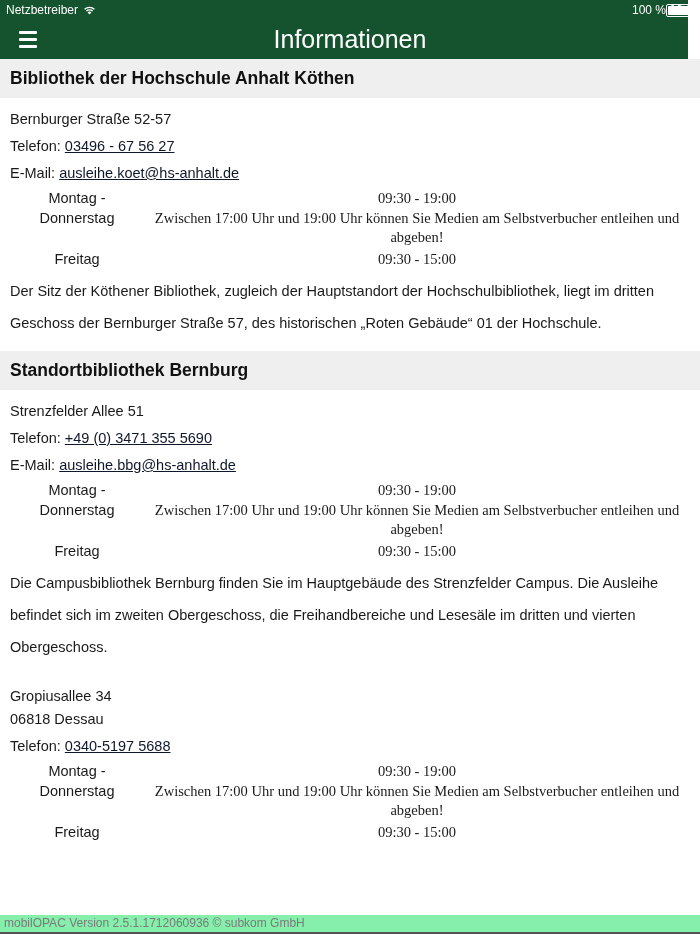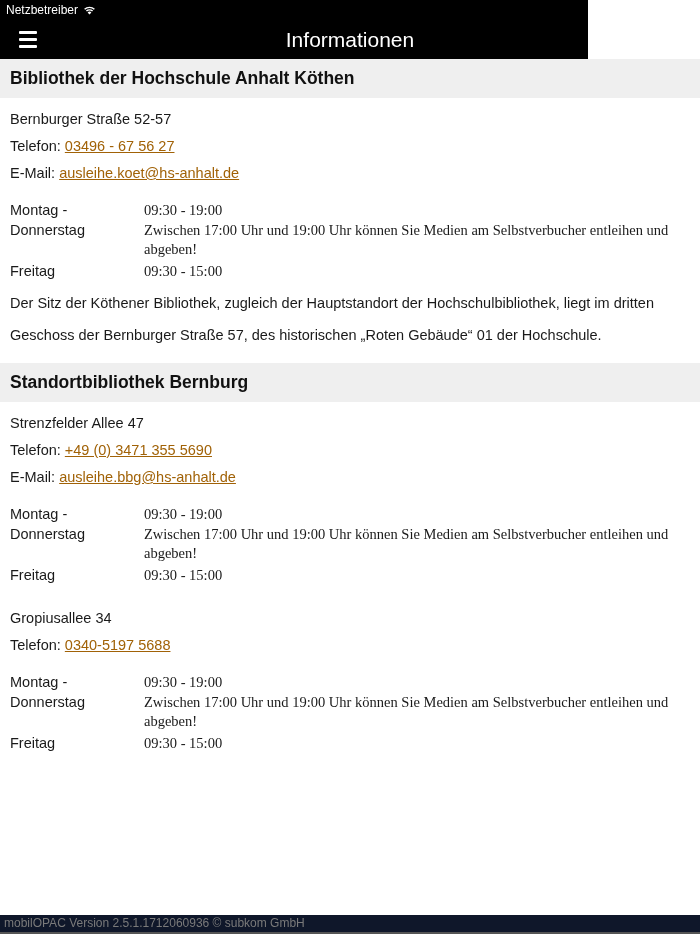--- a/index.html
+++ b/index.html
@@ -3,58 +3,58 @@
 <meta charset="utf-8">
 <style>
   html, body { margin: 0; padding: 0; }
   body {
     width: 700px; height: 934px; overflow: hidden; position: relative;
     background: #ffffff;
     font-family: "Liberation Sans", sans-serif;
     color: #1a1a1a;
   }
   .topbar {
-    position: absolute; left: 0; top: 0; width: 588px; height: 59px;
-    background: #000000; color: #fff;
+    position: absolute; left: 0; top: 0; width: 688px; height: 59px;
+    background: #14532d; color: #fff;
   }
   .statusbar {
     position: absolute; left: 0; top: 0; width: 700px; height: 20px;
     font-size: 12px; line-height: 20px;
   }
   .status-carrier { position: absolute; left: 6px; top: 0; display: flex; align-items: center; gap: 5px; }
   .status-time { position: absolute; left: 0; right: 0; text-align: right; font-weight: bold; }
-  .status-battery { position: absolute; right: 8px; top: 0; display: flex; align-items: center; gap: 20px; }
+  .status-battery { position: absolute; right: 8px; top: 0; display: flex; align-items: center; gap: 0; }
   .battery { width: 22px; height: 9px; border: 1px solid #fff; border-radius: 2px; position: relative; padding: 1px; box-sizing: content-box; }
   .battery-fill { width: 100%; height: 100%; background: #fff; border-radius: 1px; }
   .battery-tip { position: absolute; right: -4px; top: 3px; width: 2px; height: 4px; background: #fff; border-radius: 0 1px 1px 0; }
   .navbar { position: absolute; left: 0; top: 20px; width: 700px; height: 39px; }
   .menu-btn { position: absolute; left: 14px; top: 6px; width: 30px; height: 26px; display: flex; flex-direction: column; justify-content: center; gap: 4px; cursor: pointer; }
   .menu-btn span { display: block; width: 18px; height: 3px; background: #fff; margin-left: 5px; border-radius: 1px; }
-  .nav-title { position: absolute; left: 0; right: 0; top: 0; line-height: 39px; text-align: center; font-size: 21px; font-weight: normal; }
+  .nav-title { position: absolute; left: 0; right: 0; top: 0; line-height: 39px; text-align: center; font-size: 25px; font-weight: normal; }
 
   .content { position: absolute; left: 0; top: 59px; width: 700px; height: 856px; overflow: hidden; }
   .section-header {
     background: #efefef; height: 39px; line-height: 39px;
     padding: 0 10px; font-size: 17.5px; font-weight: bold; color: #111;
   }
   .section-body { padding: 10px 10px 12px 10px; font-size: 14.5px; }
   .line { line-height: 23px; }
   .line.mt { margin-top: 4px; }
-  a.link { color: #a16207; text-decoration: underline; }
-  .hours { margin-top: 16px; font-size: 14.5px; }
+  a.link { color: #0f172a; text-decoration: underline; }
+  .hours { margin-top: 4px; font-size: 14.5px; text-align: center; }
   .hrow { display: flex; line-height: 19.5px; }
   .hrow .day { width: 134px; flex: none; }
   .hrow .time { flex: 1; font-family: Liberation Serif, serif; }
   .hrow.gap { margin-top: 2px; }
   .desc { margin-top: 6px; line-height: 32px; }
   .section + .section { margin-top: 0; }
 
   .footer {
     position: absolute; left: 0; top: 915px; width: 700px; height: 17px;
-    background: #0f172a; font-size: 12px; color: #7a7a7a; line-height: 17px; padding-left: 4px;
+    background: #86efac; font-size: 12px; color: #7a7a7a; line-height: 17px; padding-left: 4px;
     box-sizing: border-box;
   }
   .footer-line { position: absolute; left: 0; top: 932px; width: 700px; height: 2px; background: #555; }
 </style>
 </head>
 <body>
 
 <div class="topbar">
   <div class="statusbar">
     <div class="status-carrier">
@@ -112,21 +112,21 @@
           <div class="time">09:30 - 15:00</div>
         </div>
       </div>
       <div class="desc">Der Sitz der Köthener Bibliothek, zugleich der Hauptstandort der Hochschulbibliothek, liegt im dritten Geschoss der Bernburger Straße 57, des historischen „Roten Gebäude“ 01 der Hochschule.</div>
     </div>
   </div>
 
   <div class="section">
     <div class="section-header">Standortbibliothek Bernburg</div>
     <div class="section-body">
-      <div class="line">Strenzfelder Allee 47</div>
+      <div class="line">Strenzfelder Allee 51</div>
       <div class="line mt">
         <span>Telefon:</span>
         <a class="link">+49 (0) 3471 355 5690</a>
       </div>
       <div class="line mt">
         <span>E-Mail:</span>
         <a class="link">ausleihe.bbg@hs-anhalt.de</a>
       </div>
       <div class="hours">
         <div class="hrow">
@@ -135,26 +135,28 @@
         </div>
         <div class="hrow">
           <div class="day">Donnerstag</div>
           <div class="time">Zwischen 17:00 Uhr und 19:00 Uhr können Sie Medien am Selbstverbucher entleihen und abgeben!</div>
         </div>
         <div class="hrow gap">
           <div class="day">Freitag</div>
           <div class="time">09:30 - 15:00</div>
         </div>
       </div>
+      <div class="desc">Die Campusbibliothek Bernburg finden Sie im Hauptgebäude des Strenzfelder Campus. Die Ausleihe befindet sich im zweiten Obergeschoss, die Freihandbereiche und Lesesäle im dritten und vierten Obergeschoss.</div>
     </div>
   </div>
 
   <div class="section">
     <div class="section-body">
       <div class="line">Gropiusallee 34</div>
+      <div class="line">06818 Dessau</div>
       <div class="line mt">
         <span>Telefon:</span>
         <a class="link">0340-5197 5688</a>
       </div>
       <div class="hours">
         <div class="hrow">
           <div class="day">Montag -</div>
           <div class="time">09:30 - 19:00</div>
         </div>
         <div class="hrow">

